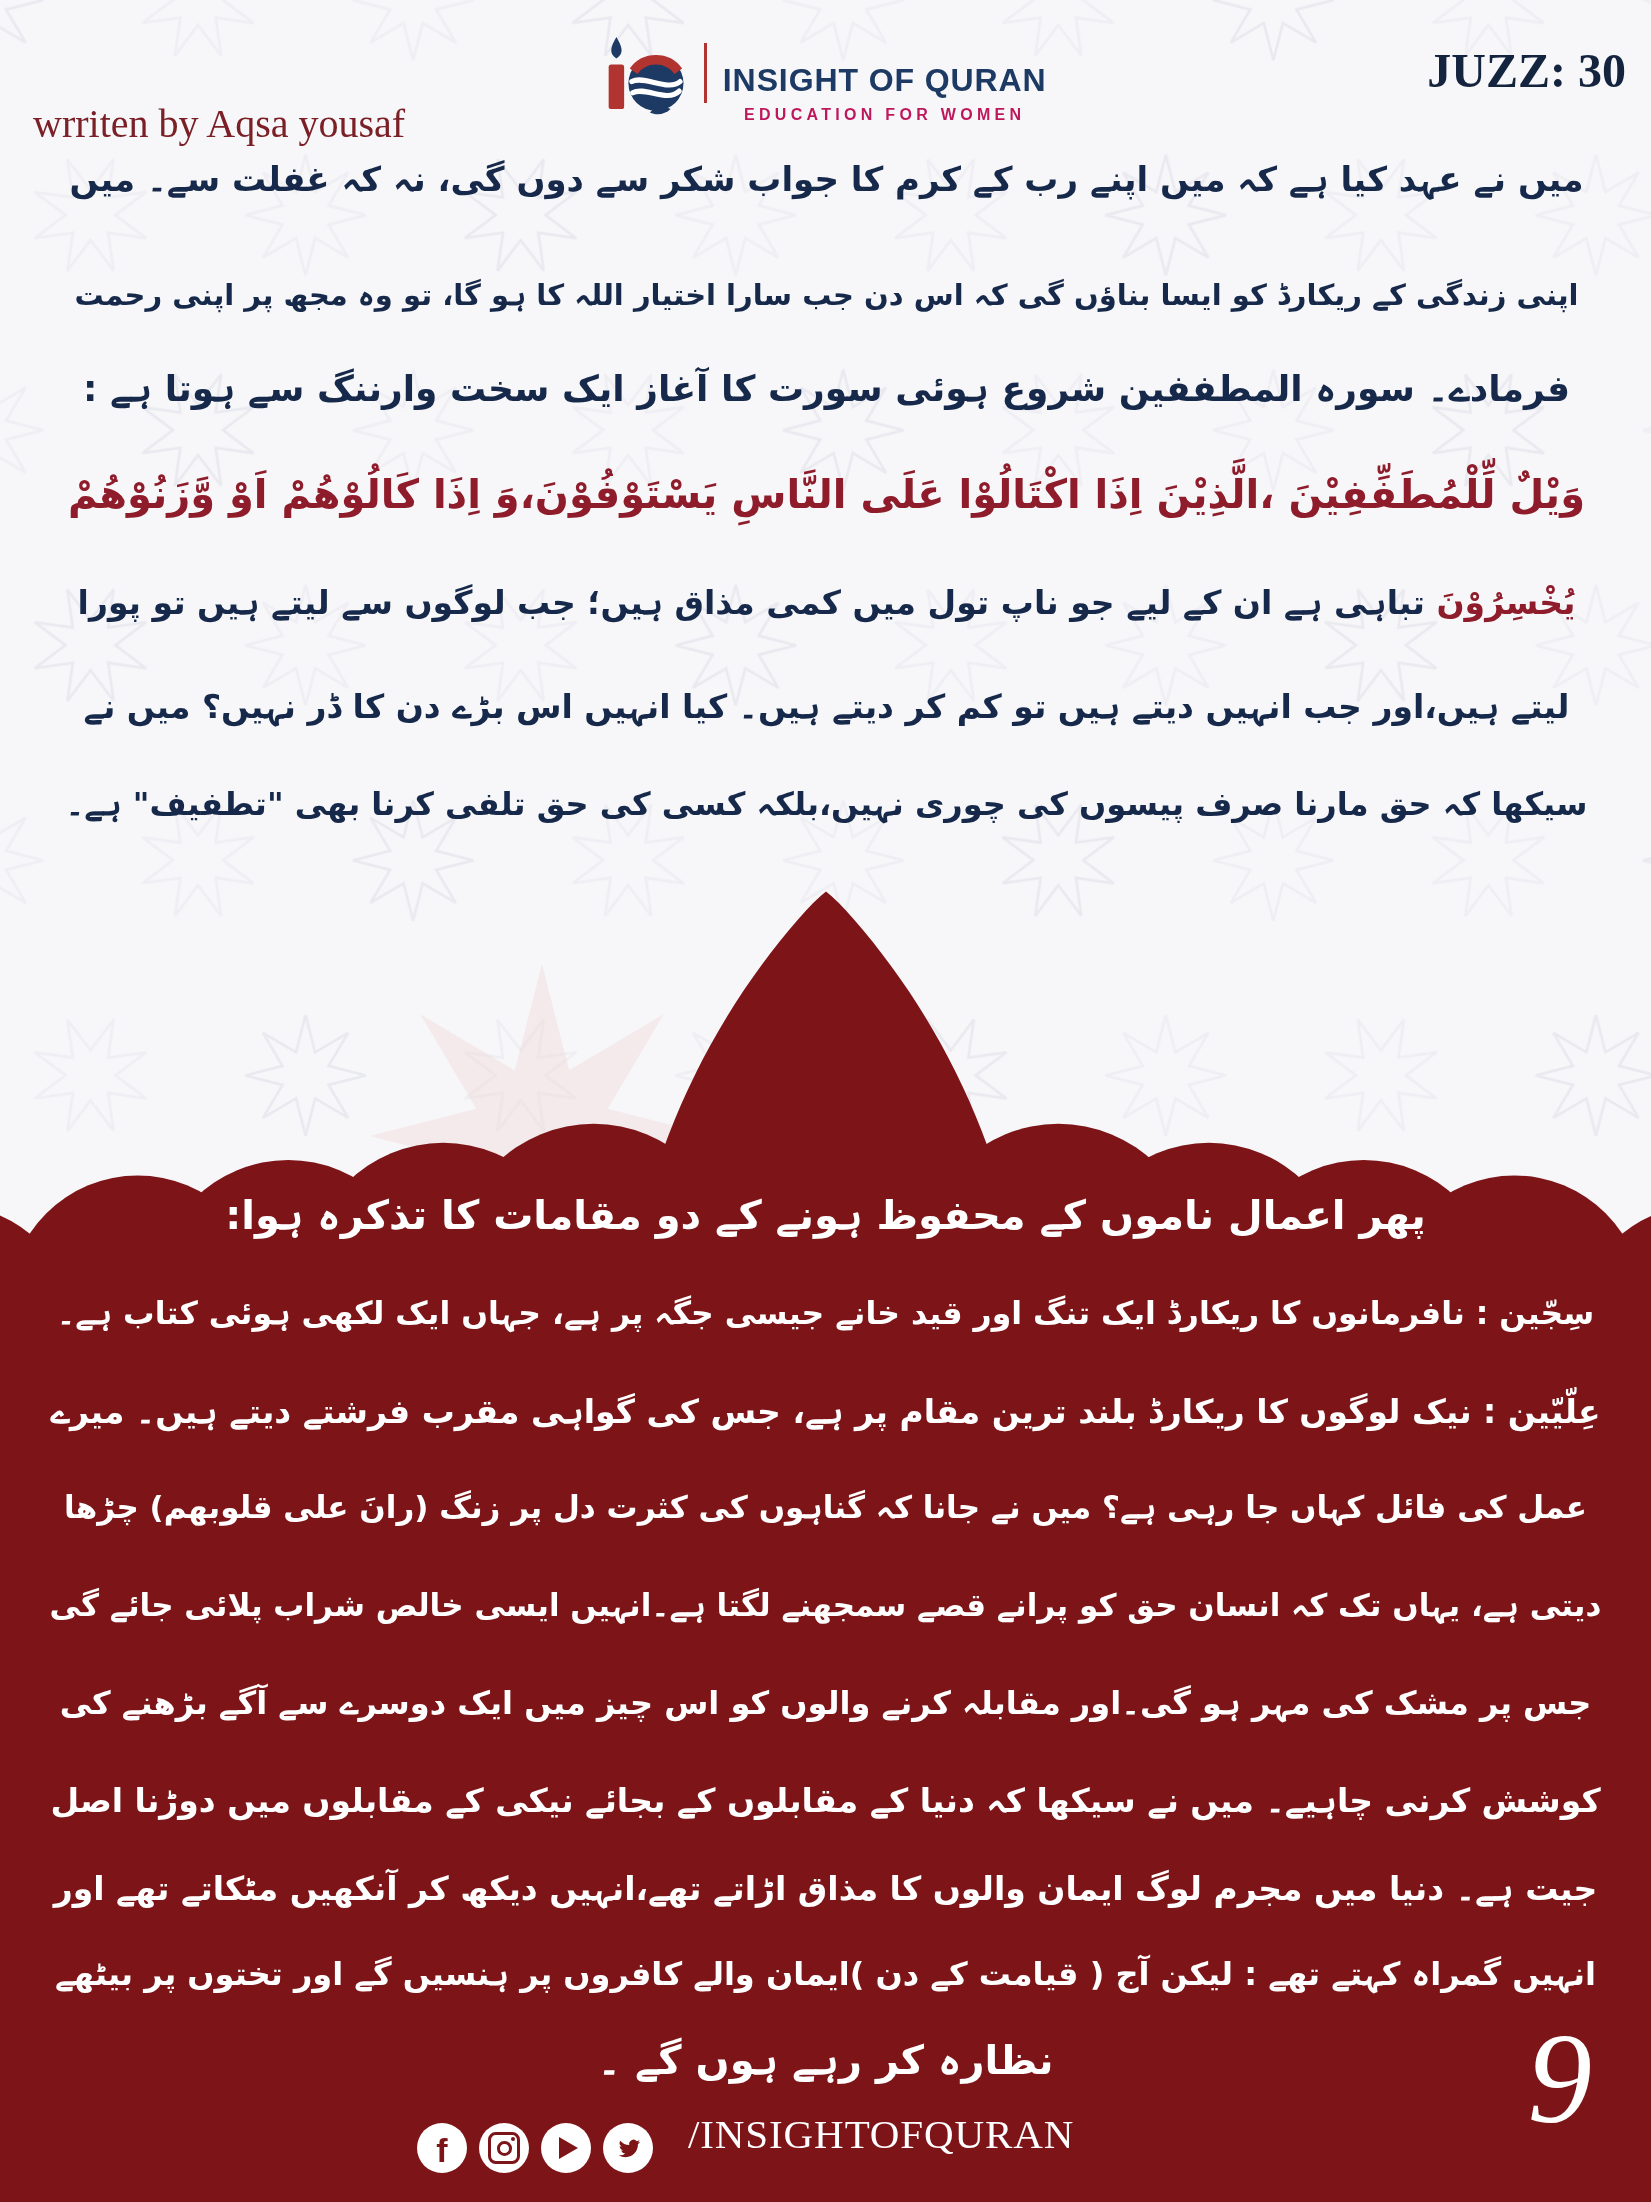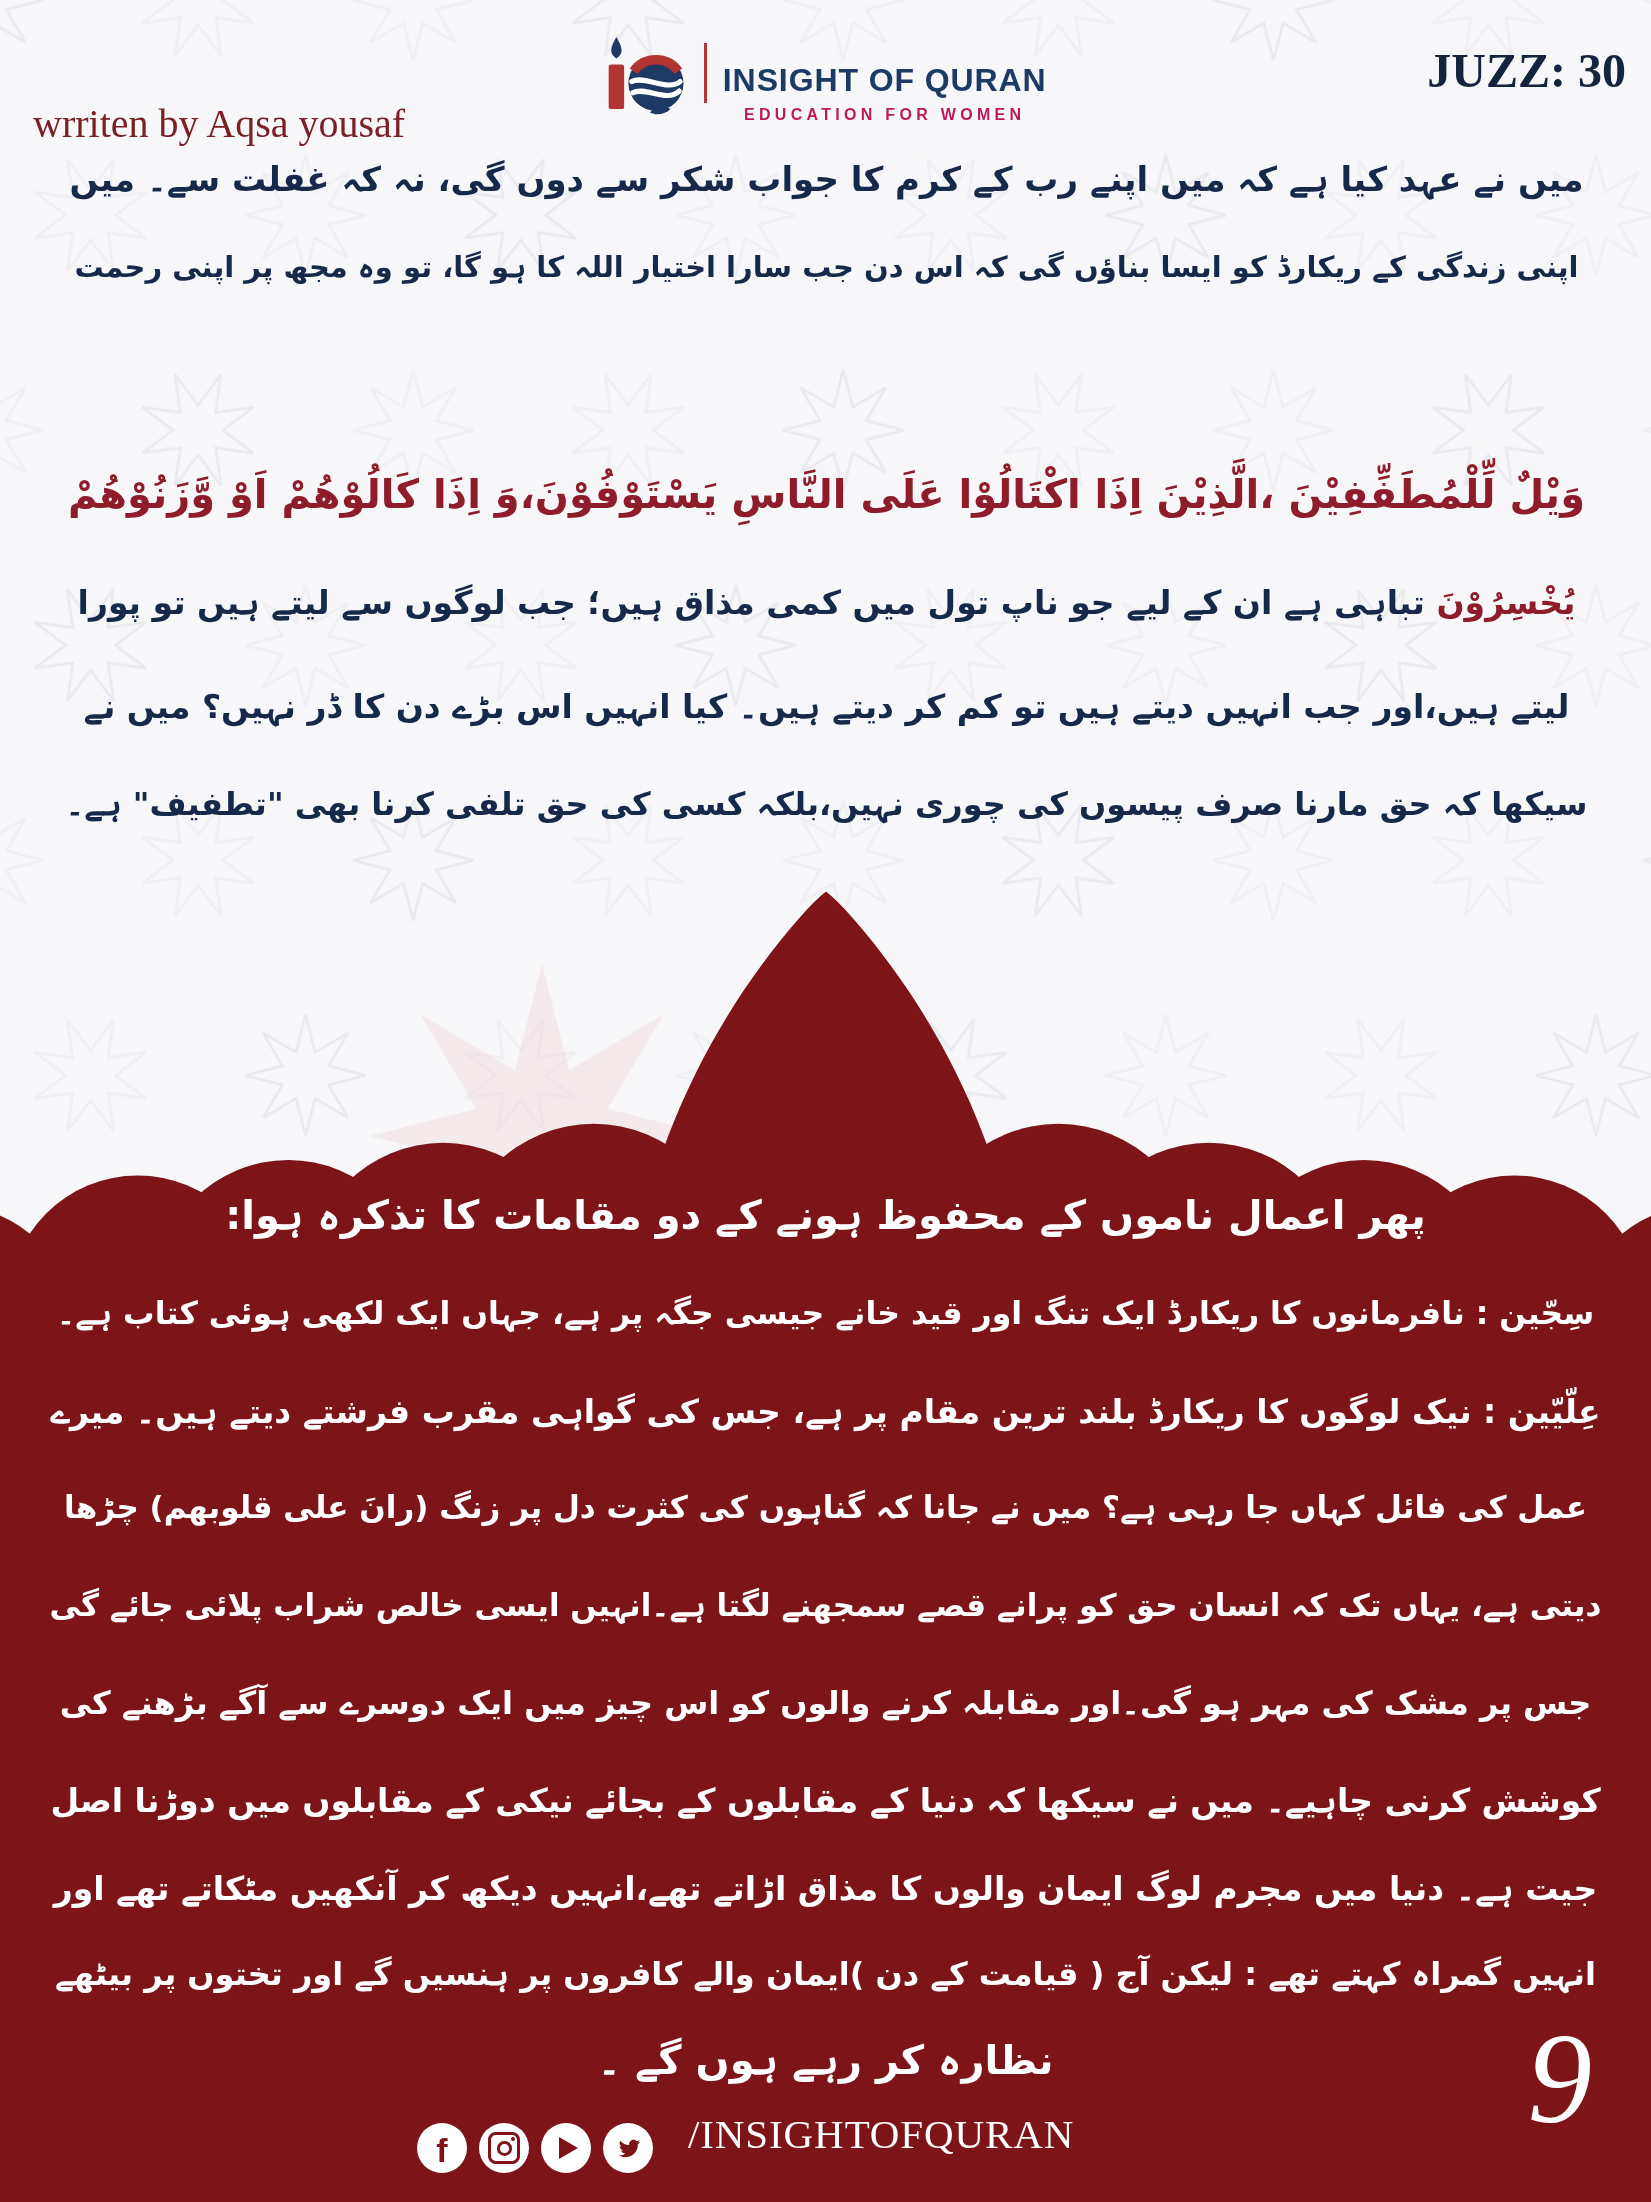--- a/index.html
+++ b/index.html
@@ -168,21 +168,22 @@
     <div class="ldivider"></div>
     <div class="ltext">
       <div class="ltitle">INSIGHT OF QURAN</div>
       <div class="lsub">EDUCATION FOR WOMEN</div>
     </div>
   </div>
 
   <div id="juzz">JUZZ: 30</div>
 
   <div class="uline fit" lang="ur" style="top: 159px; font-size: 34px;">میں نے عہد کیا ہے کہ میں اپنے رب کے کرم کا جواب شکر سے دوں گی، نہ کہ غفلت سے۔ میں</div>
-  <div class="uline fit" lang="ur" style="top: 250px; font-size: 29px;">اپنی زندگی کے ریکارڈ کو ایسا بناؤں گی کہ اس دن جب سارا اختیار اللہ کا ہو گا، تو وہ مجھ پر اپنی رحمت</div>
+  <div class="uline fit" lang="ur" style="top: 278px; font-size: 29px;">اپنی زندگی کے ریکارڈ کو ایسا بناؤں گی کہ اس دن جب سارا اختیار اللہ کا ہو گا، تو وہ مجھ پر اپنی رحمت</div>
+  <div class="uline fit" lang="ur" style="top: 368px; font-size: 36px;">فرمادے۔ سورہ المطففین شروع ہوئی سورت کا آغاز ایک سخت وارننگ سے ہوتا ہے :</div>
 
   <div class="averse fit" lang="ar" style="top: 471px; font-size: 40px;">وَیْلٌ لِّلْمُطَفِّفِیْنَ ،الَّذِیْنَ اِذَا اکْتَالُوْا عَلَی النَّاسِ یَسْتَوْفُوْنَ،وَ اِذَا کَالُوْھُمْ اَوْ وَّزَنُوْھُمْ</div>
 
   <div class="uline fit" lang="ur" style="top: 583px; font-size: 33px;">
     <span class="leadword">یُخْسِرُوْنَ</span>
     <span>تباہی ہے ان کے لیے جو ناپ تول میں کمی مذاق ہیں؛ جب لوگوں سے لیتے ہیں تو پورا</span>
   </div>
   <div class="uline fit" lang="ur" style="top: 687px; font-size: 33px;">لیتے ہیں،اور جب انہیں دیتے ہیں تو کم کر دیتے ہیں۔ کیا انہیں اس بڑے دن کا ڈر نہیں؟ میں نے</div>
   <div class="uline fit" lang="ur" style="top: 785px; font-size: 32px;">سیکھا کہ حق مارنا صرف پیسوں کی چوری نہیں،بلکہ کسی کی حق تلفی کرنا بھی "تطفیف" ہے۔</div>
 

